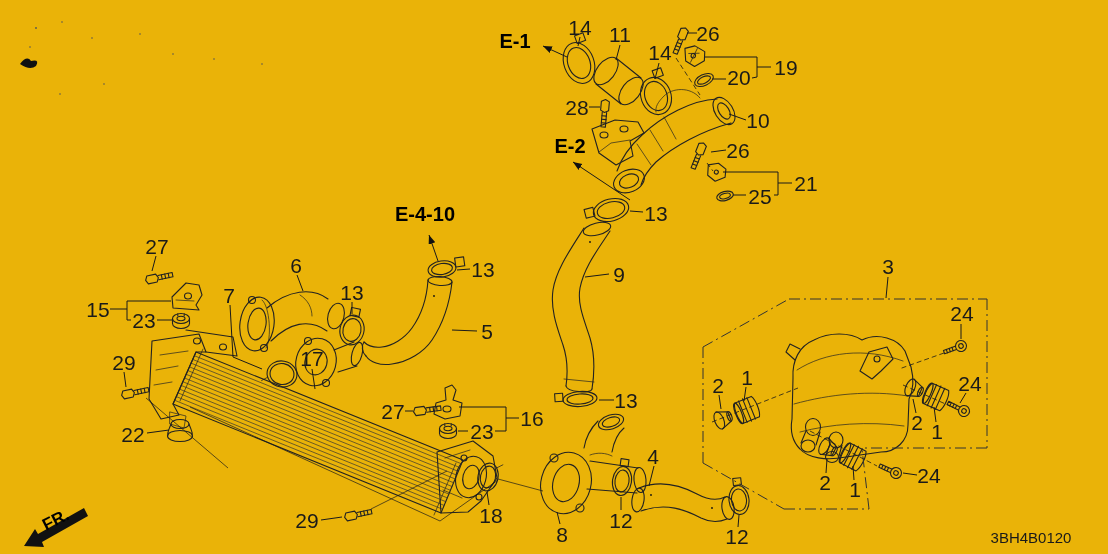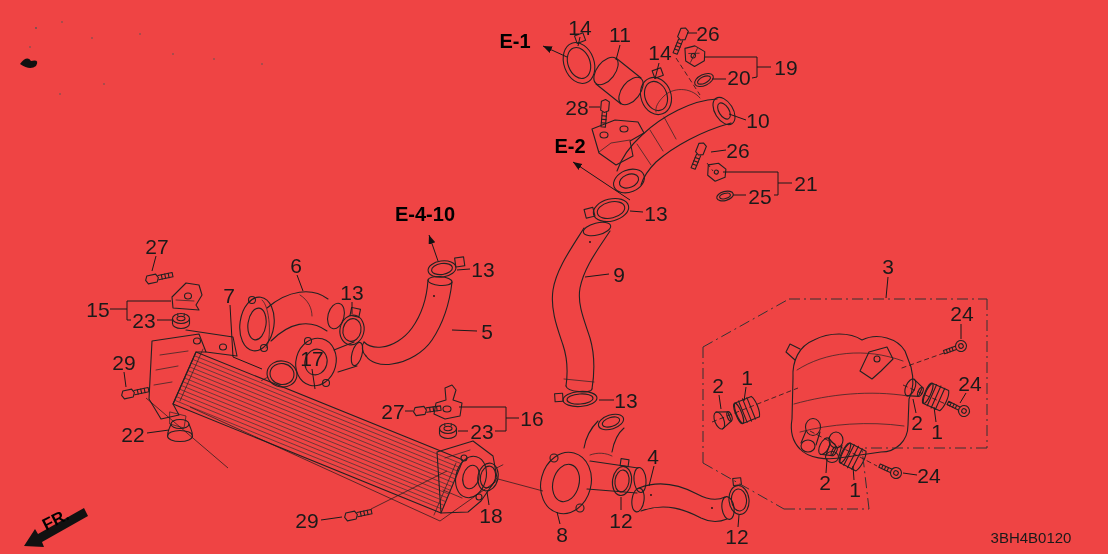--- a/index.html
+++ b/index.html
@@ -1,16 +1,16 @@
 <!DOCTYPE html>
 <html><head>
 <meta charset="utf-8">
 <style>
   html,body{margin:0;padding:0;background:#fff;}
-  #stage{width:1108px;height:554px;background:#ef4444;position:relative;overflow:hidden;}
+  #stage{width:1108px;height:554px;background:#eab308;position:relative;overflow:hidden;}
   svg{display:block;}
   .draw *{stroke:#222;fill:none;stroke-width:1.1;stroke-linecap:round;stroke-linejoin:round;}
   .draw .thin{stroke-width:0.7;}
   .draw .fillb{fill:#111;stroke:none;}
   .leaders line,.leaders path{stroke:#1a1a1a;fill:none;stroke-width:1;}
   .leaders .dash{stroke-dasharray:5 3;stroke-width:0.8;}
   .leaders .proj{stroke-width:0.7;}
   .dbox{stroke:#333;fill:none;stroke-width:1;stroke-dasharray:11 4 2 4;}
   .fin{stroke:#333;stroke-width:0.7;fill:none;}
   .co{font:21px "Liberation Sans",sans-serif;fill:#1a1a1a;text-anchor:middle;dominant-baseline:central;}

